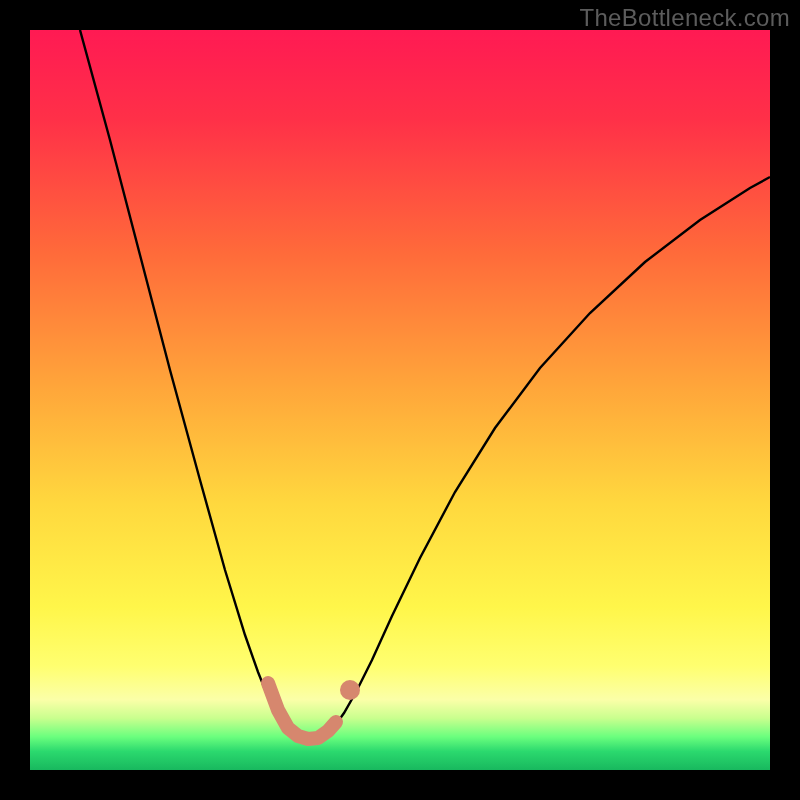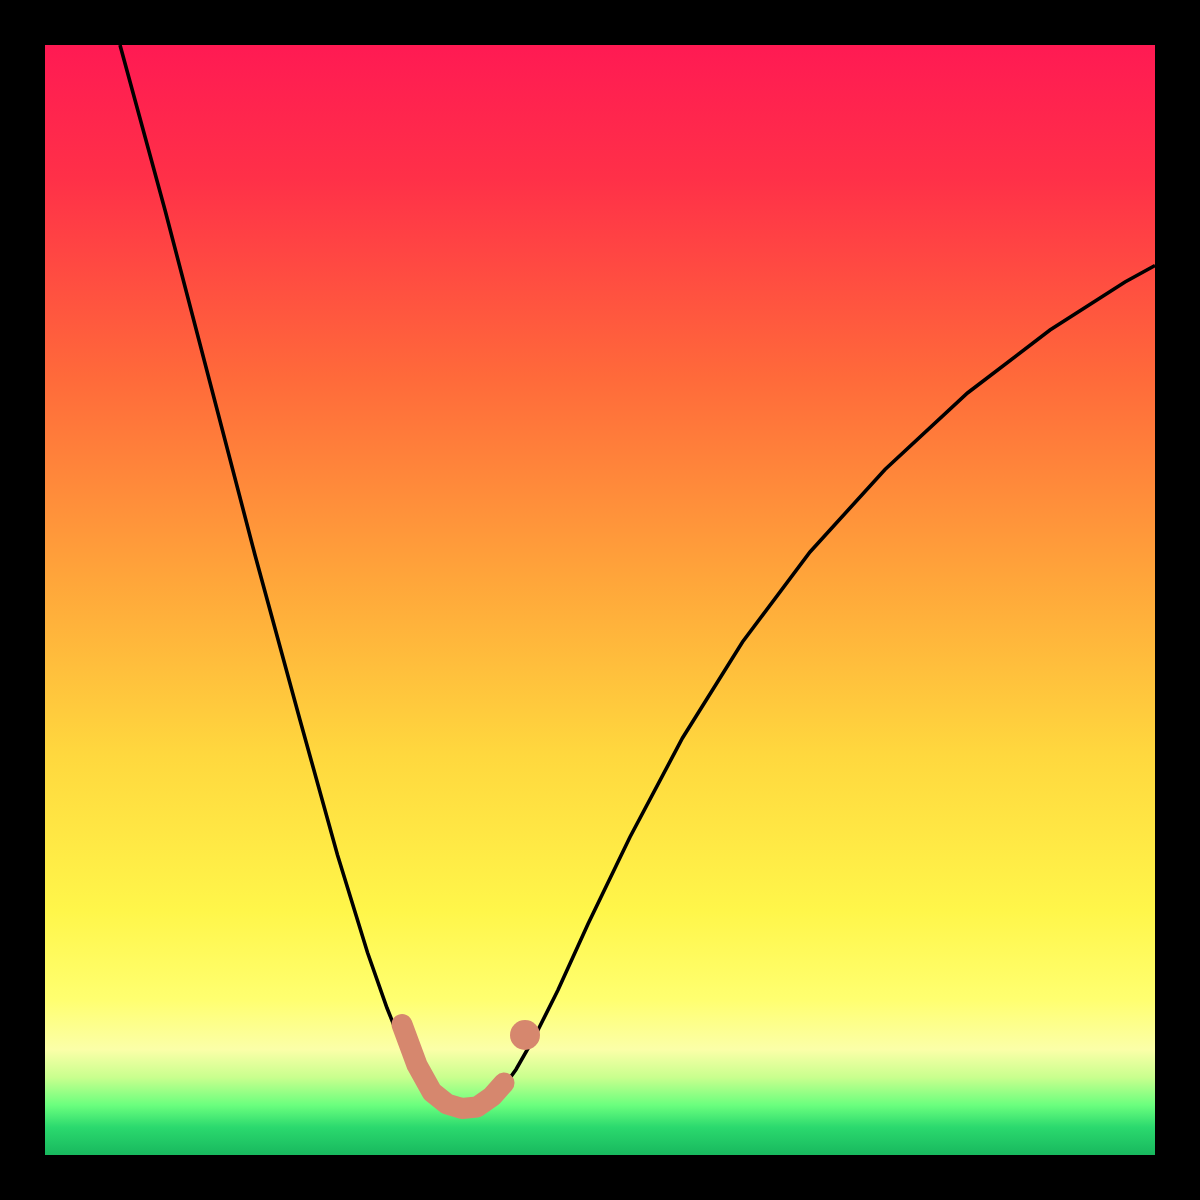--- a/index.html
+++ b/index.html
@@ -37,20 +37,21 @@
     user-select: none;
   }
   svg {
     display: block;
   }
 </style>
 </head>
 <body>
 
 <div class="frame">
+  <div class="watermark">TheBottleneck.com</div>
   <div class="plot">
     <svg id="chart-svg" width="740" height="740" viewBox="0 0 740 740">
       <defs>
         <linearGradient id="bg-grad" x1="0" y1="0" x2="0" y2="1">
             <stop offset="0%" stop-color="#ff1a53"></stop>
             <stop offset="12%" stop-color="#ff3048"></stop>
             <stop offset="30%" stop-color="#ff6a3a"></stop>
             <stop offset="48%" stop-color="#ffa53a"></stop>
             <stop offset="64%" stop-color="#ffd83e"></stop>
             <stop offset="78%" stop-color="#fff64a"></stop>

